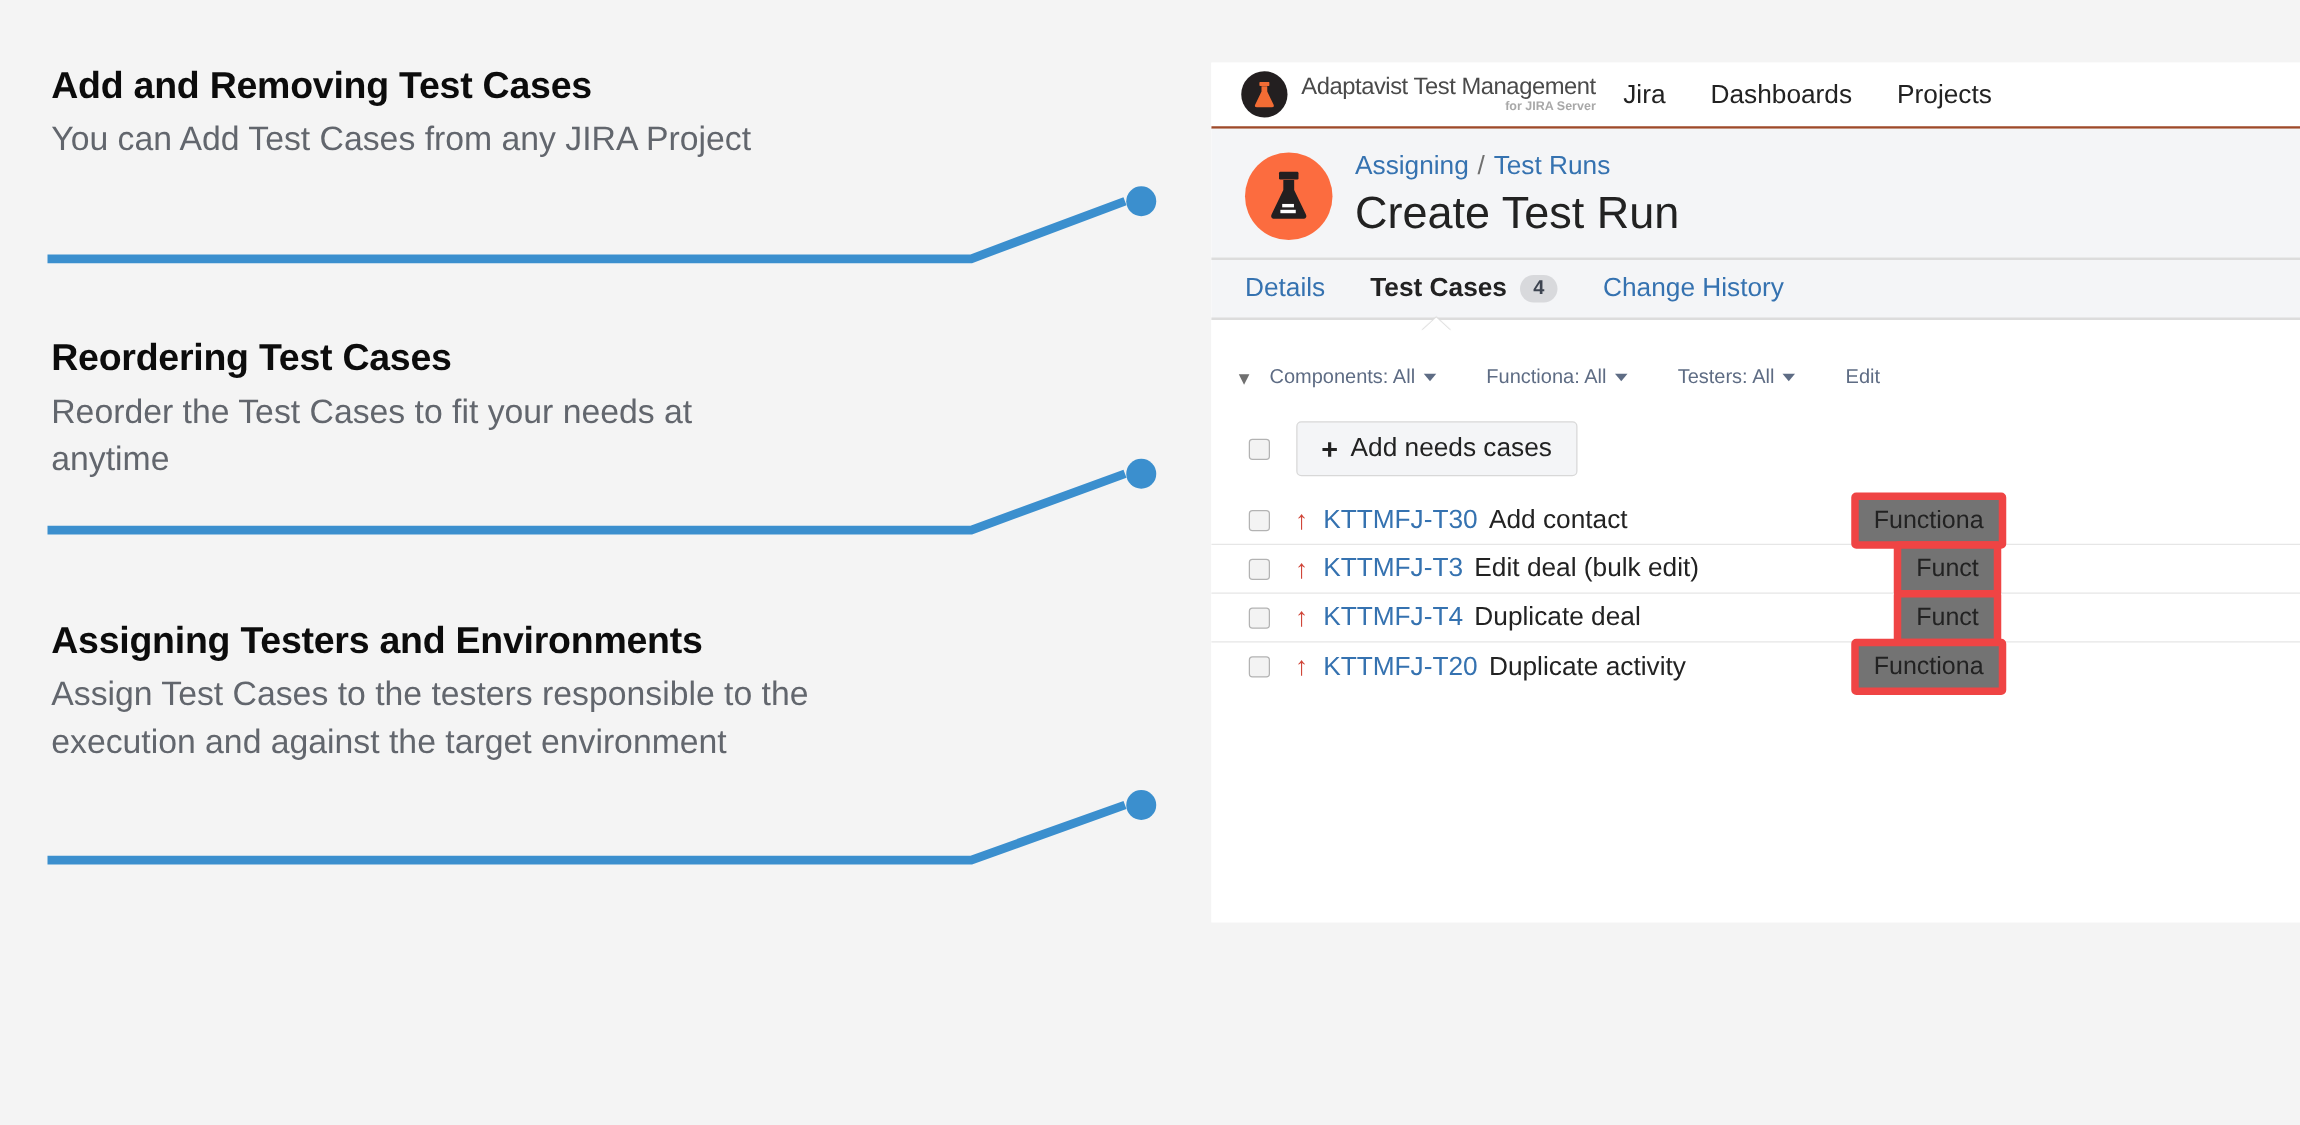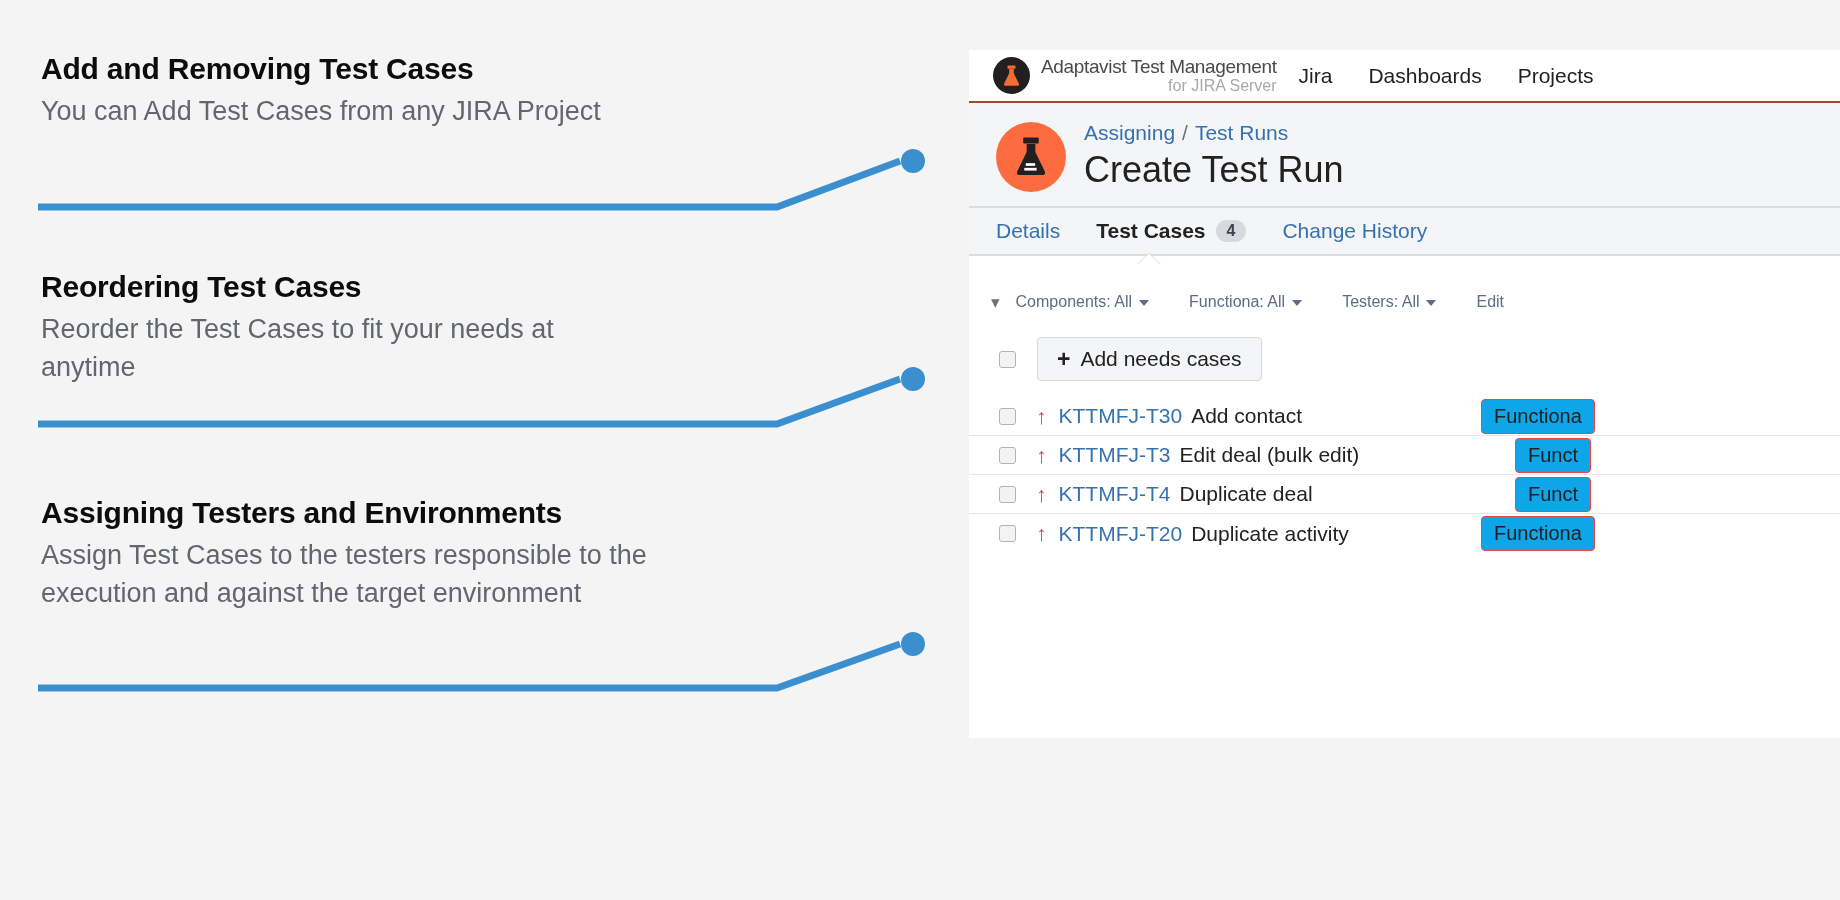--- a/index.html
+++ b/index.html
@@ -82,24 +82,25 @@
   }
   .brand-main {
     font-size: 19px;
     font-weight: normal;
     color: #4a4a4a;
     letter-spacing: -0.35px;
     line-height: 1.05;
     white-space: nowrap;
   }
   .brand-sub {
-    font-size: 16px;
+    font-size: 10px;
     color: #a8a8a8;
     line-height: 1.1;
     white-space: nowrap;
+    font-weight: bold;
   }
   .nav-link {
     font-size: 21px;
     color: #222222;
     margin-left: 36px;
     white-space: nowrap;
   }
   .nav-link.first { margin-left: 22px; }
 
   
@@ -266,22 +267,22 @@
     white-space: nowrap;
   }
   .tc-summary {
     margin-left: 9px;
     font-size: 21px;
     color: #222222;
     white-space: nowrap;
   }
   .tc-status {
     position: absolute;
-    background: #0ea5e9;
-    border: 1px solid #ef4444;
+    background: #737373;
+    border: 6px solid #ef4444;
     border-radius: 4px;
     font-size: 20px;
     color: #222222;
     padding: 5px 12px;
     white-space: nowrap;
     box-sizing: border-box;
   }
 </style>
 </head>
 <body>

